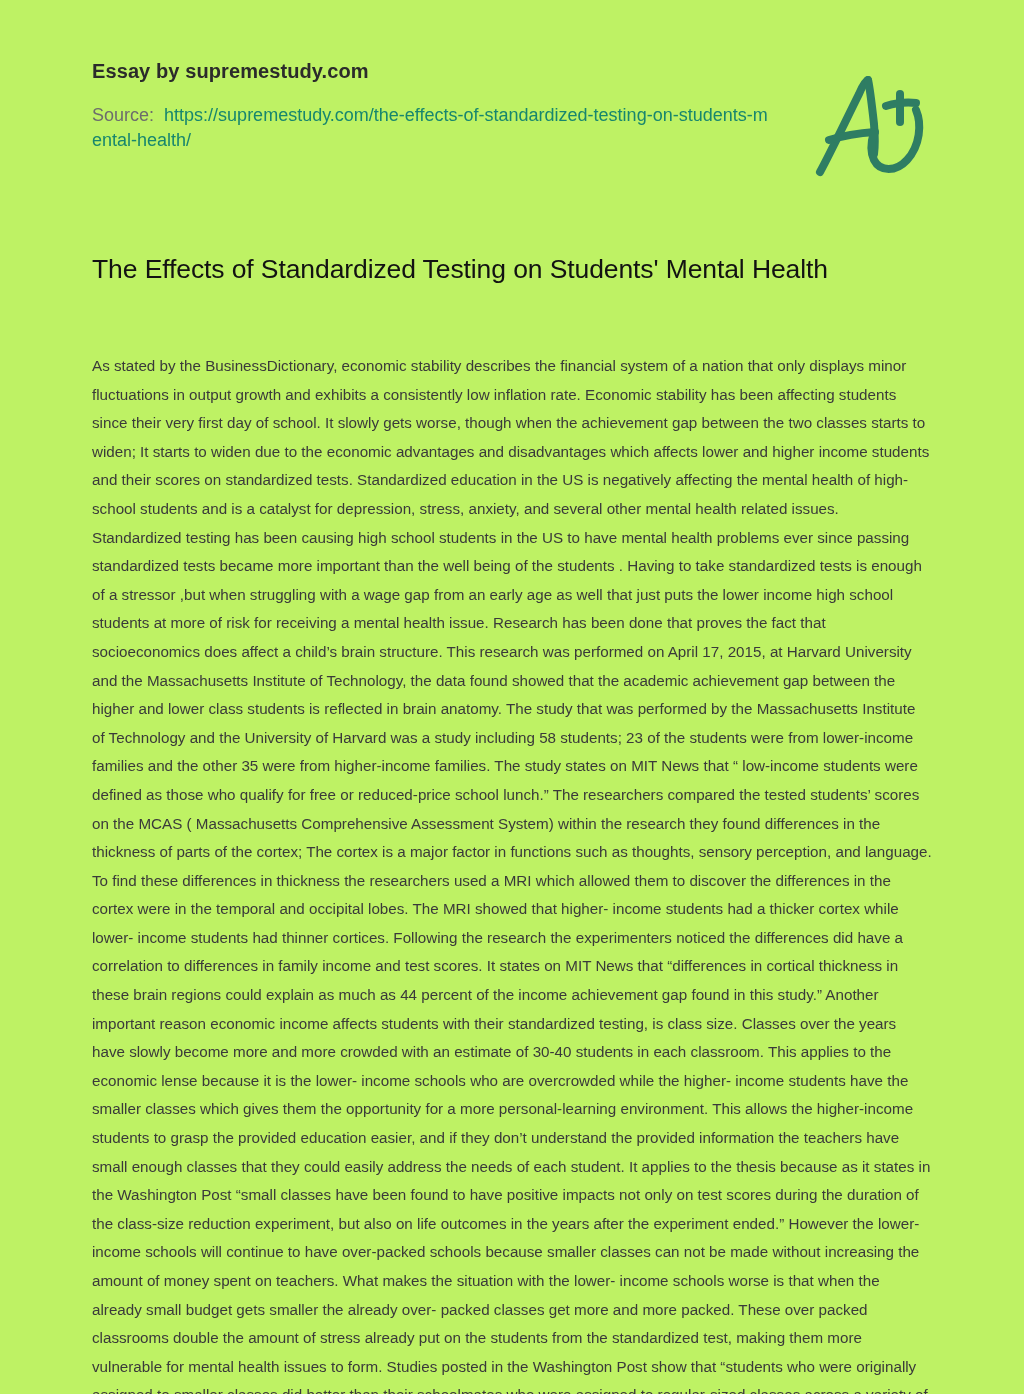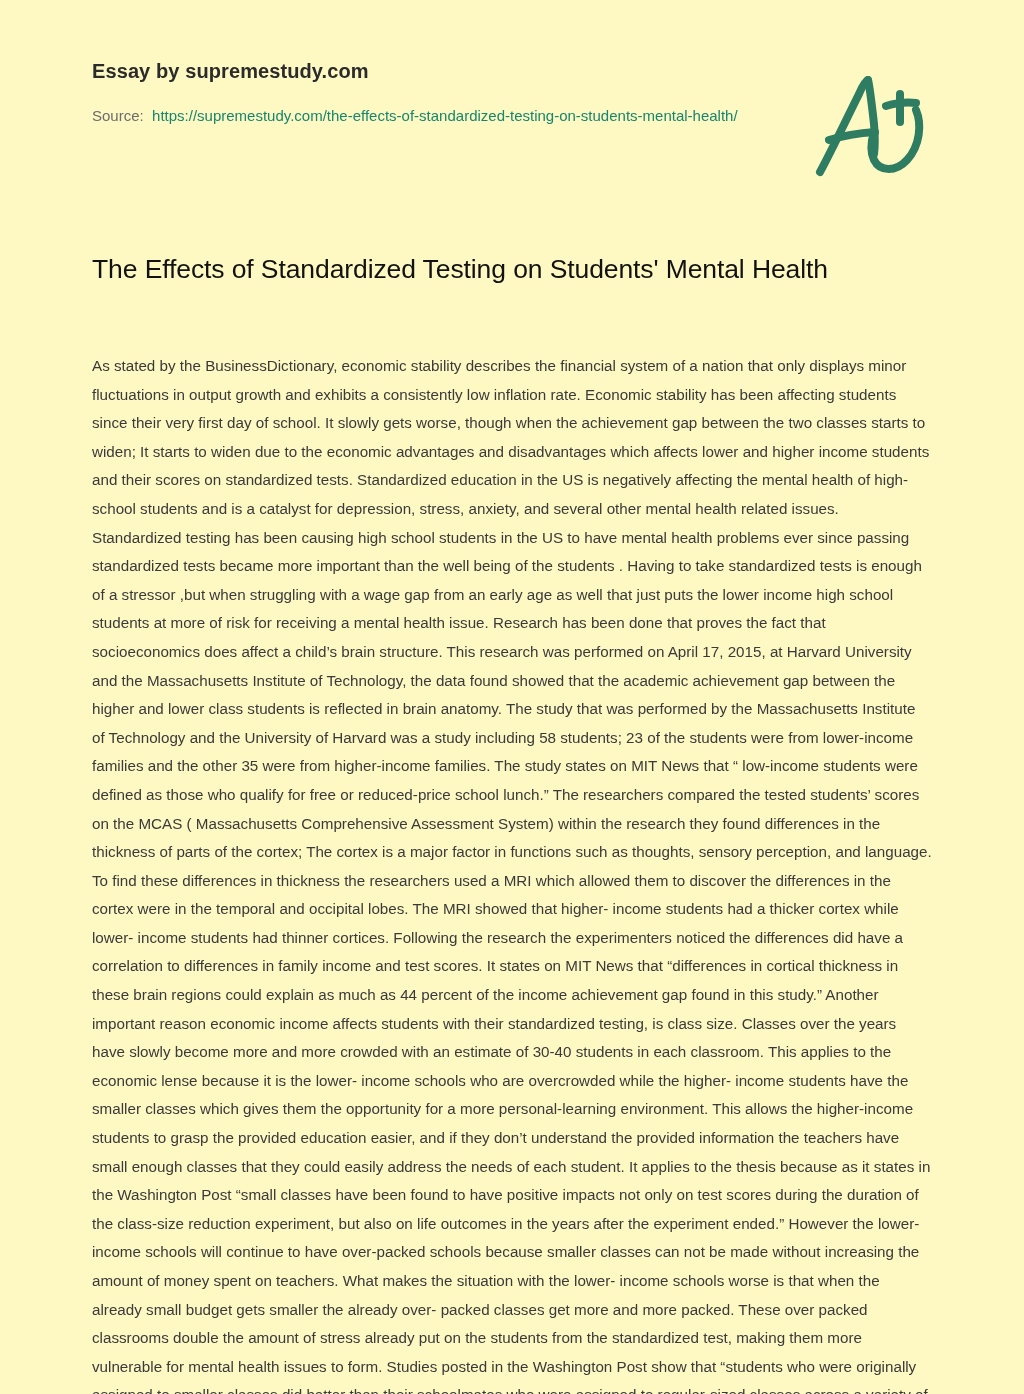--- a/index.html
+++ b/index.html
@@ -13,21 +13,21 @@
     background: #fdf8f1;
     font-family: "Liberation Sans", sans-serif;
     color: #3b3b3b;
     overflow: hidden;
   }
 
   .page {
     position: relative;
     width: 1024px;
     height: 1394px;
-    background: #fef9c3;
+    background: #bef264;
   }
 
   
   .header {
     position: absolute;
     left: 0;
     top: 0;
     width: 1024px;
     height: 215px;
   }
@@ -42,21 +42,21 @@
   .essay-by {
     font-size: 20px;
     font-weight: bold;
     color: #2b2b2b;
     letter-spacing: 0.1px;
     line-height: 26px;
   }
 
   .source-line {
     margin-top: 19px;
-    font-size: 15px;
+    font-size: 18px;
     line-height: 25px;
     color: #6c6c6c;
     word-break: break-all;
   }
 
   .source-label {
     color: #6c6c6c;
   }
 
   .source-url {

